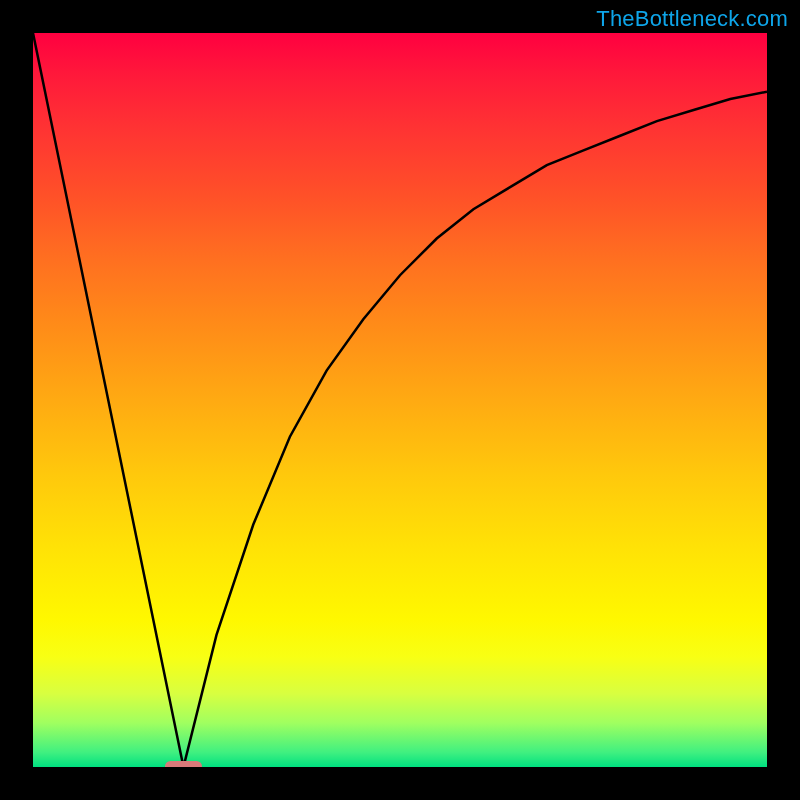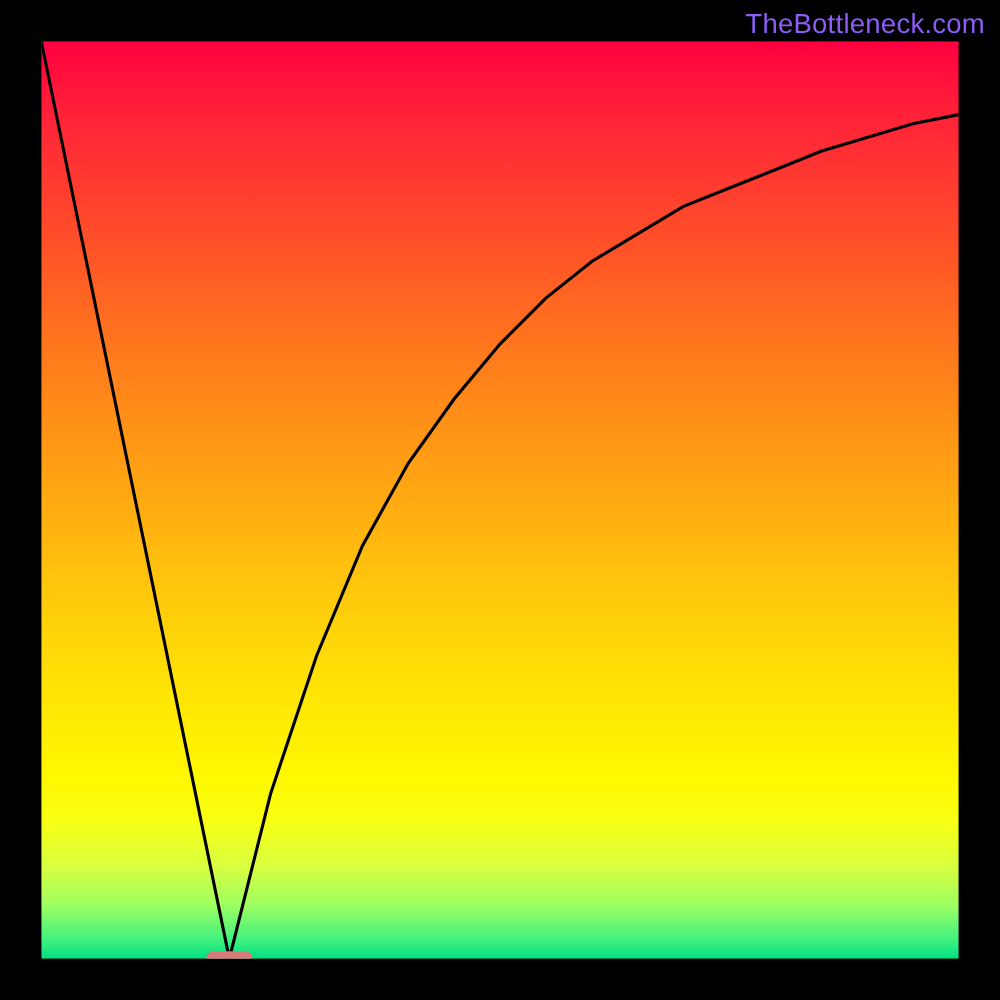--- a/index.html
+++ b/index.html
@@ -60,21 +60,21 @@
   }
   .marker {
     position: absolute;
     background: #d97a7a;
     border-radius: 8px;
   }
   .watermark {
     position: absolute;
     top: 6px;
     right: 12px;
-    color: #8b5cf6;
+    color: #0ea5e9;
     font-size: 22px;
     font-weight: 500;
     letter-spacing: 0.2px;
   }
 </style>
 </head>
 <body>
 
 <div class="frame">
   <div class="plot">

